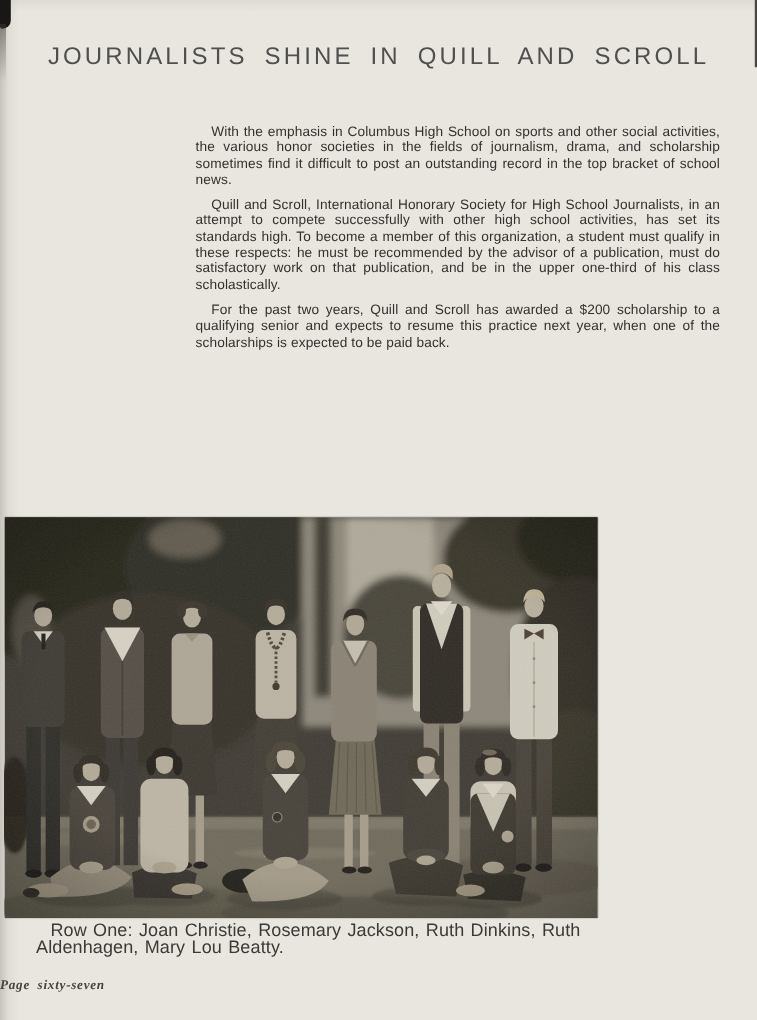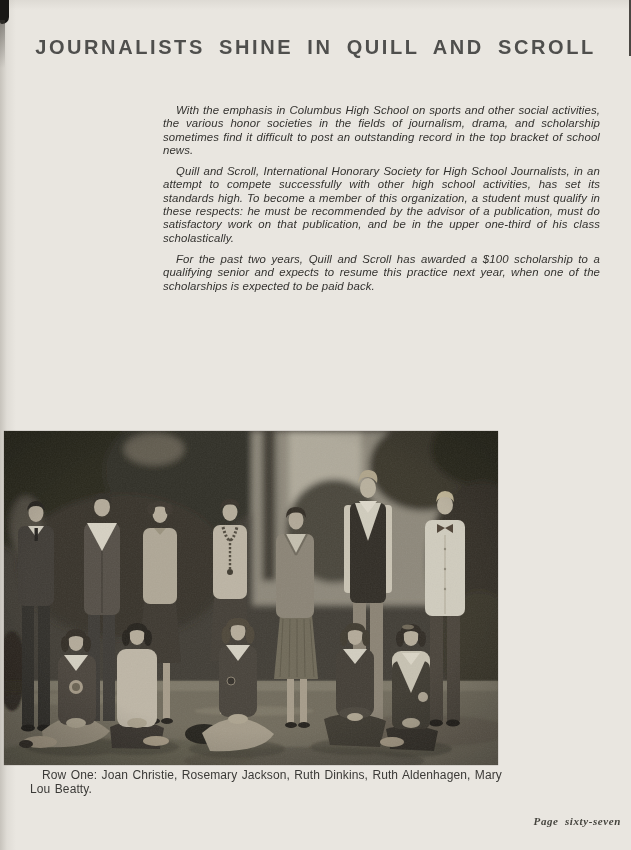--- a/index.html
+++ b/index.html
@@ -19,63 +19,63 @@
   }
   .corner-streak{
     position:absolute;top:20px;left:0;width:5px;height:48px;
     background:linear-gradient(to bottom, rgba(62,59,54,.5), rgba(62,59,54,0));
   }
   .edge-line{
     position:absolute;top:0;right:0;width:2px;height:56px;background:#4a4743;
   }
   h1.title{
     position:absolute;top:36px;left:0;right:0;margin:0;
-    text-align:center;font-weight:bold;
+    text-align:center;font-weight:normal;
     font-size:20px;letter-spacing:2.6px;word-spacing:6px;
     color:#4f4f4d;
   }
   .article{
-    position:absolute;left:163px;top:104px;width:437px;font-style:italic;
+    position:absolute;left:163px;top:104px;width:437px;
   }
   .article p{
     margin:0 0 8px 0;
     font-size:11.4px;line-height:13.3px;
     text-align:justify;text-indent:13px;
     color:#33322f;letter-spacing:.1px;
   }
   figure.photo{
     position:absolute;left:4px;top:431px;width:494px;height:334px;margin:0;
     box-shadow:0 0 1px rgba(40,38,35,.6);
   }
   figure.photo svg{display:block;}
   .caption{
     position:absolute;left:30px;top:769px;width:478px;
-    font-size:12px;line-height:13.6px;color:#3b3a37;
+    font-size:15px;line-height:13.6px;color:#3b3a37;
   }
   .caption p{margin:0;text-indent:12px;letter-spacing:.1px;word-spacing:1px;}
   .footer{
-    position:absolute;top:815px;left:0;right:10px;text-align:right;
+    position:absolute;top:815px;left:0;right:10px;text-align:left;
     font-family:"Liberation Serif", serif;font-style:italic;font-weight:bold;
     font-size:11px;color:#45443e;letter-spacing:.6px;word-spacing:3px;
   }
 </style>
 </head>
 <body>
 
 <div class="page-shade"></div>
 <div class="corner-mark"></div>
 <div class="corner-streak"></div>
 <div class="edge-line"></div>
 
 <h1 class="title">JOURNALISTS SHINE IN QUILL AND SCROLL</h1>
 
 <div class="article">
   <p>With the emphasis in Columbus High School on sports and other social activities, the various honor societies in the fields of journalism, drama, and scholarship sometimes find it difficult to post an outstanding record in the top bracket of school news.</p>
   <p>Quill and Scroll, International Honorary Society for High School Journalists, in an attempt to compete successfully with other high school activities, has set its standards high. To become a member of this organization, a student must qualify in these respects: he must be recommended by the advisor of a publication, must do satisfactory work on that publication, and be in the upper one-third of his class scholastically.</p>
-  <p>For the past two years, Quill and Scroll has awarded a $100 scholarship to a qualifying senior and expects to resume this practice next year, when one of the scholarships is expected to be paid back.</p>
+  <p>For the past two years, Quill and Scroll has awarded a $200 scholarship to a qualifying senior and expects to resume this practice next year, when one of the scholarships is expected to be paid back.</p>
 </div>
 
 <figure class="photo">
   <svg width="494" height="334" viewBox="0 0 494 334">
     <defs>
       <filter id="soft">
           <feGaussianBlur stdDeviation="3"></feGaussianBlur>
         </filter>
       <filter id="soft2">
           <feGaussianBlur stdDeviation="1.2"></feGaussianBlur>

